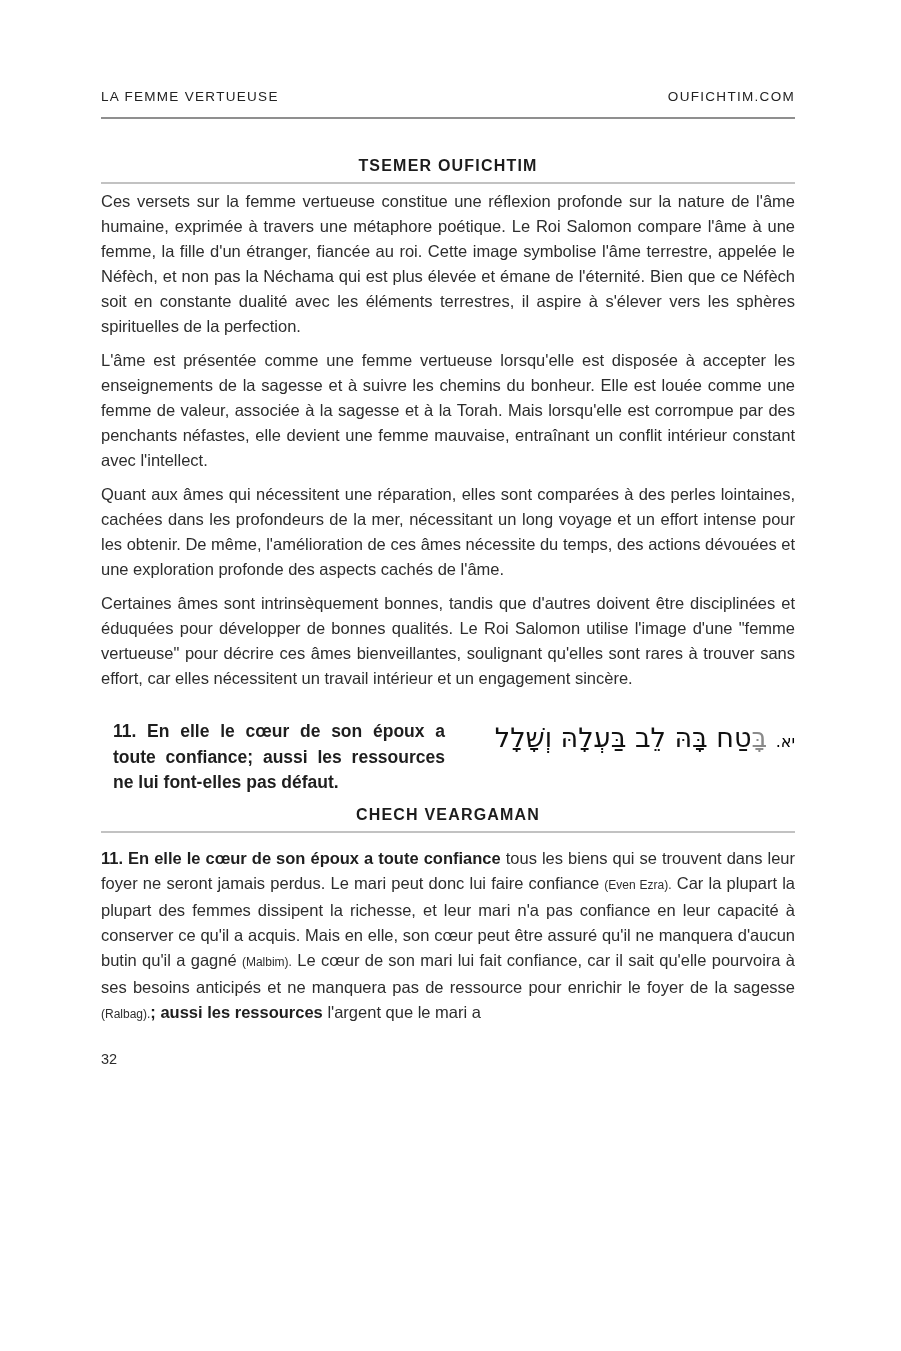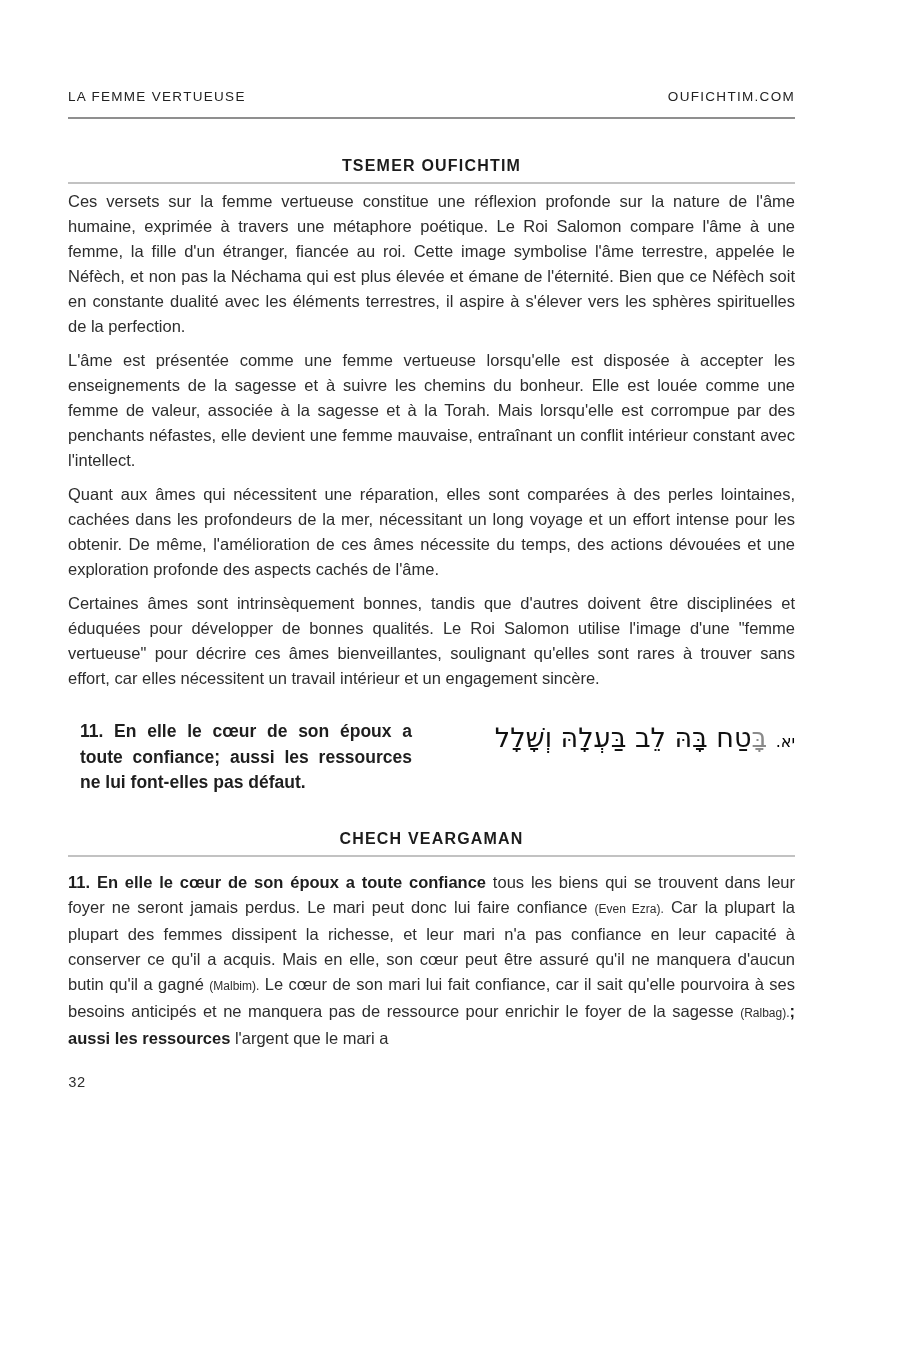--- a/index.html
+++ b/index.html
@@ -4,34 +4,34 @@
 <style>
   * { box-sizing: border-box; }
   html, body { margin: 0; padding: 0; }
   body {
     width: 901px; height: 1351px;
     background: #ffffff;
     font-family: "Liberation Sans", sans-serif;
     color: #2d2d2d;
     overflow: hidden;
   }
-  .page { padding: 89px 106px 0 68px; }
+  .page { padding: 89px 106px 0 101px; }
 
   .header {
     display: flex; justify-content: space-between; align-items: baseline;
     font-size: 13.5px; letter-spacing: 1.3px; color: #222; line-height: 16px;
   }
   .rule-dark {
     border: none; border-top: 2px solid #8f8f8f; margin: 12px 0 0 0;
   }
   .sec-head {
     text-align: center; font-weight: bold; font-size: 16px;
     letter-spacing: 1.2px; color: #1c1c1c; margin-top: 40px; line-height: 14px;
   }
-  .sec-head-2 { margin-top: 36px; }
+  .sec-head-2 { margin-top: 12px; }
   .rule-light {
     border: none; border-top: 2px solid #c2c2c2; margin: 9px 0 0 0;
   }
 
   p.body {
     font-size: 16.5px; line-height: 25px; text-align: justify;
     margin: 9px 0; color: #2d2d2d;
   }
   p.body.first { margin-top: 5px; }
 
@@ -56,21 +56,21 @@
   }
   .translit .u { border-bottom: 2px solid #9a9a9a; padding-bottom: 1px; }
 
   .commentary {
     font-size: 16.5px; line-height: 25px; text-align: justify;
     margin-top: 13px; color: #2d2d2d;
   }
   .commentary .b { font-weight: bold; color: #1e1e1e; }
   .commentary .src { font-size: 12px; margin-top: 28px; }
 
-  .page-num { font-size: 14.5px; margin-top: 24px; color: #2d2d2d; font-family: Liberation Mono, monospace; }
+  .page-num { font-size: 14.5px; margin-top: 24px; color: #2d2d2d; }
 </style>
 </head>
 <body>
 
 <div class="page">
 
   <div class="header">
     <span>LA FEMME VERTUEUSE</span>
     <span>OUFICHTIM.COM</span>
   </div>

